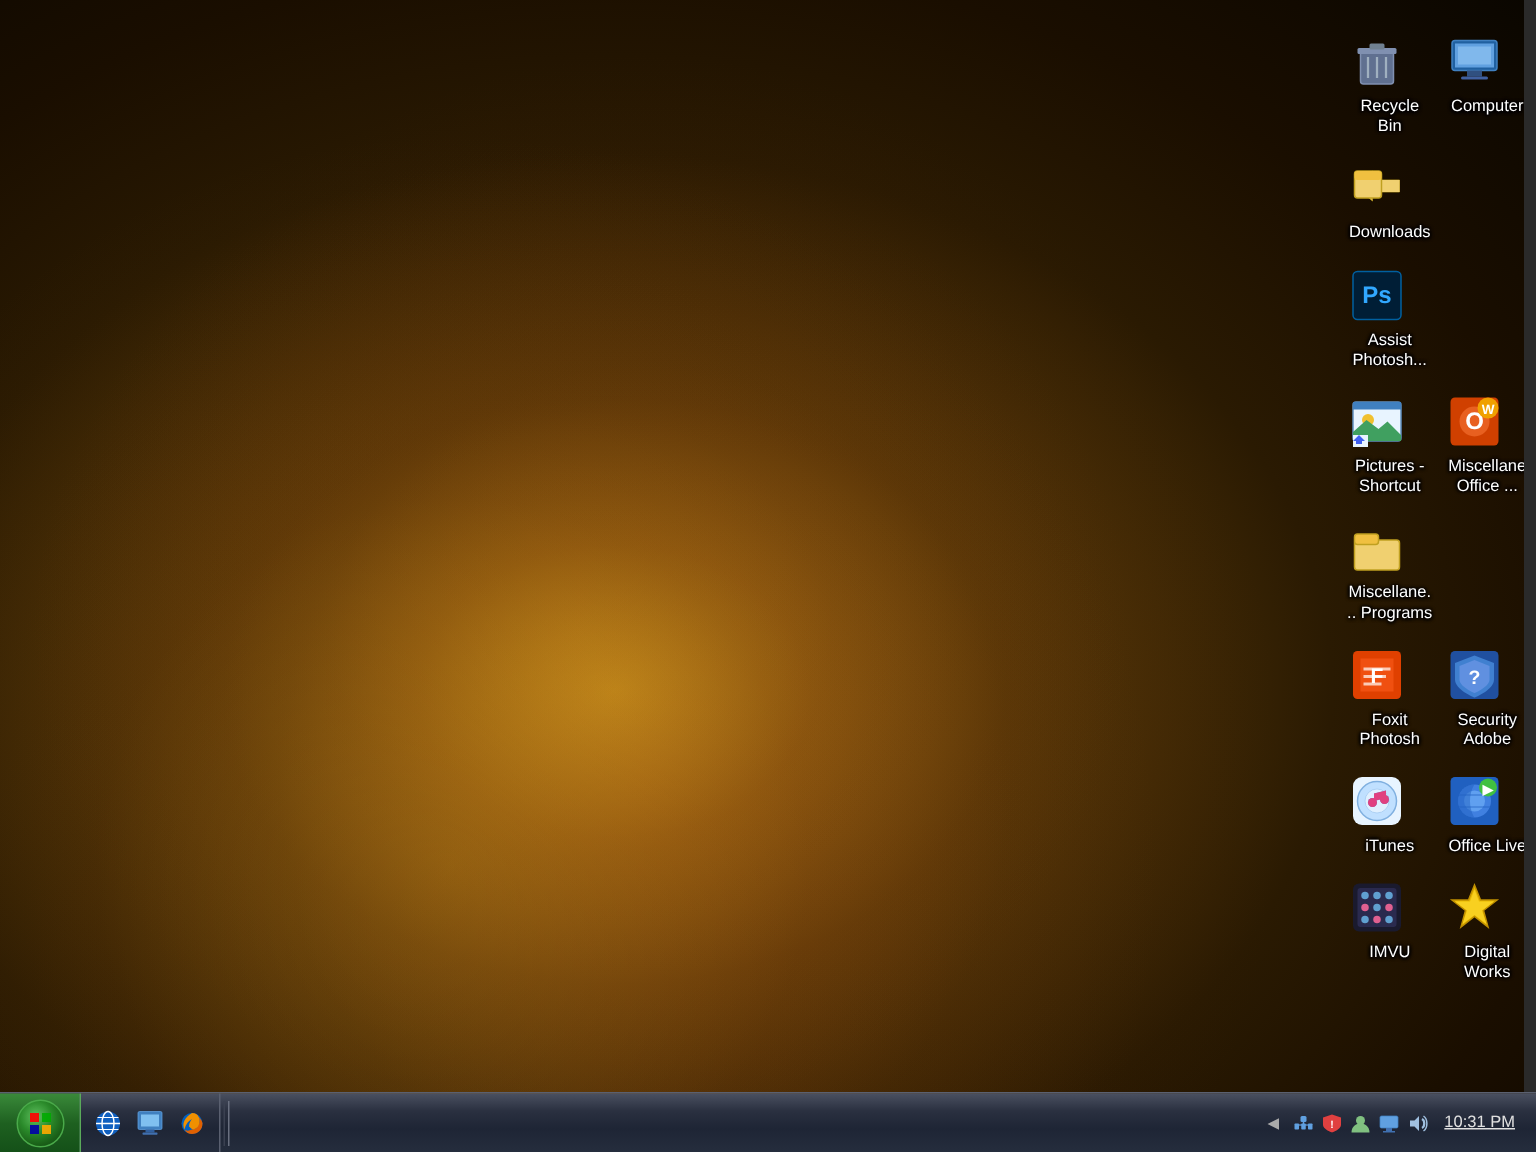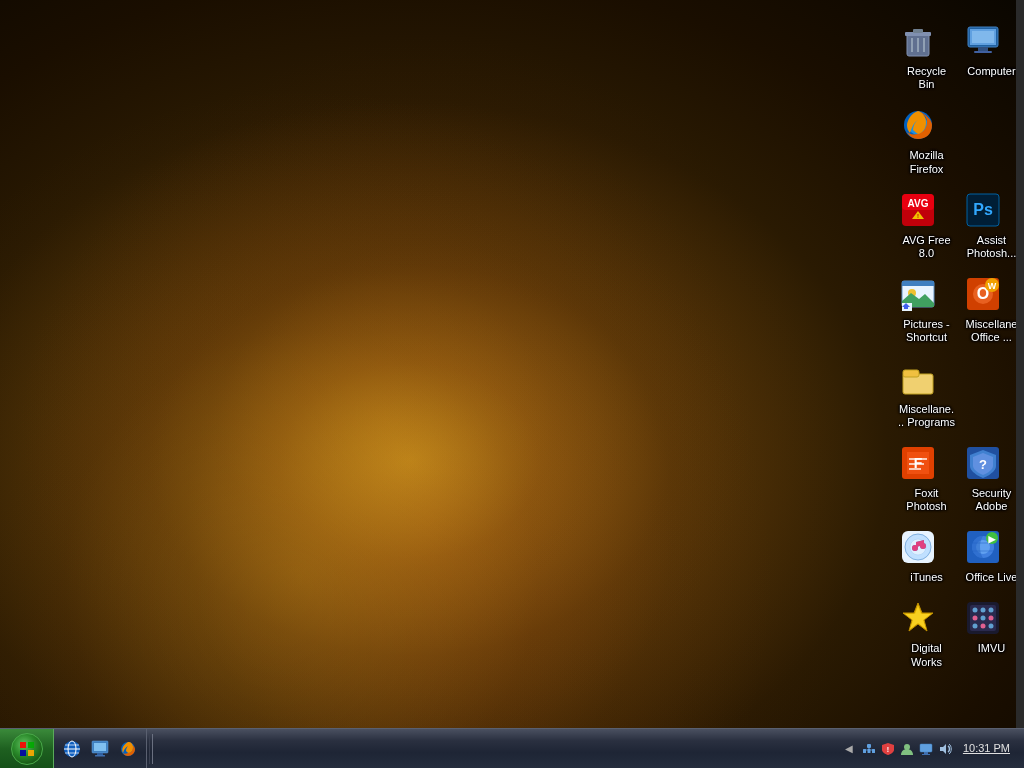--- a/index.html
+++ b/index.html
@@ -241,43 +241,31 @@
           </svg>
         </div>
         <span class="icon-label">Computer</span>
       </div>
     </div>
 
     <div class="icon-row">
       <div class="desktop-icon">
         <div class="icon-img">
           <svg class="icon-svg" viewBox="0 0 38 38" xmlns="http://www.w3.org/2000/svg">
-            <circle cx="19" cy="19" r="14" fill="#0060c0"></circle>
-            <circle cx="19" cy="19" r="10" fill="#2090e0"></circle>
-            <path d="M19 5 C28 8 33 15 33 19 C33 28 27 33 19 33 C14 33 10 30 8 26 C10 28 14 29 18 28 C24 27 28 22 28 16 C28 12 26 9 22 7 Z" fill="#e06000"></path>
-            <path d="M19 5 C16 6 13 8 11 11 C9 14 8 17 8 19 C8 22 9 25 11 27 C13 21 15 16 19 14 C16 16 14 20 14 24 C16 26 18 27 19 28 C24 27 27 22 27 16 C27 11 24 7 19 5 Z" fill="#f09000"></path>
-          </svg>
-        </div>
-        <span class="icon-label">Mozilla Firefox</span>
-      </div>
-    </div>
-
-    <div class="icon-row">
-      <div class="desktop-icon">
-        <div class="icon-img">
-          <svg class="icon-svg" viewBox="0 0 38 38" xmlns="http://www.w3.org/2000/svg">
-            <rect x="3" y="3" width="32" height="32" rx="4" fill="#c0000a"></rect>
-            <rect x="3" y="3" width="32" height="16" rx="4" fill="#e80010"></rect>
-            <text x="19" y="16" text-anchor="middle" fill="white" font-size="10" font-weight="bold" font-family="Arial">AVG</text>
-            <path d="M19 20 L25 28 L13 28 Z" fill="#f0c000"></path>
-            <text x="19" y="27" text-anchor="middle" fill="#c00000" font-size="6" font-weight="bold">!</text>
-          </svg>
-        </div>
-        <span class="icon-label">AVG Free 8.0</span>
-      </div>
+            <path d="M4 18 L16 8 L16 14 L34 14 L34 22 L16 22 L16 28 Z" fill="#e0c060" stroke="#c0a020" stroke-width="0.5"></path>
+            <rect x="4" y="14" width="30" height="8" rx="0" fill="#f0d070"></rect>
+            <rect x="4" y="8" width="18" height="18" rx="2" fill="#f0d070" stroke="#c0a020" stroke-width="1"></rect>
+            <rect x="4" y="8" width="18" height="6" rx="2" fill="#f0c040"></rect>
+          </svg>
+        </div>
+        <span class="icon-label">Downloads</span>
+      </div>
+    </div>
+
+    <div class="icon-row">
       <div class="desktop-icon">
         <div class="icon-img">
           <svg class="icon-svg" viewBox="0 0 38 38" xmlns="http://www.w3.org/2000/svg">
             <rect x="3" y="3" width="32" height="32" rx="3" fill="#001e36"></rect>
             <rect x="3" y="3" width="32" height="32" rx="3" fill="#001e36" stroke="#0060a0" stroke-width="1"></rect>
             <text x="19" y="24" text-anchor="middle" fill="#31a8ff" font-size="16" font-weight="bold" font-family="Arial">Ps</text>
           </svg>
         </div>
         <span class="icon-label">Assist Photosh...</span>
       </div>
@@ -383,49 +371,49 @@
 
             <circle cx="28" cy="10" r="6" fill="#40c040"></circle>
             <text x="28" y="14" text-anchor="middle" fill="white" font-size="9" font-weight="bold">▶</text>
           </svg>
         </div>
         <span class="icon-label">Office Live</span>
       </div>
     </div>
 
     <div class="icon-row">
-      <div class="desktop-icon">
-        <div class="icon-img">
-          <svg class="icon-svg" viewBox="0 0 38 38" xmlns="http://www.w3.org/2000/svg">
-
-            <polygon points="19,4 23,14 34,14 25,21 28,32 19,25 10,32 13,21 4,14 15,14" fill="#e8b800" stroke="#c09000" stroke-width="1"></polygon>
-            <polygon points="19,7 22,15 32,15 24,21 27,30 19,24 11,30 14,21 6,15 16,15" fill="#f8d020"></polygon>
-          </svg>
-        </div>
-        <span class="icon-label">Digital Works</span>
-      </div>
       <div class="desktop-icon">
         <div class="icon-img">
           <svg class="icon-svg" viewBox="0 0 38 38" xmlns="http://www.w3.org/2000/svg">
             <rect x="3" y="3" width="32" height="32" rx="4" fill="#1a1a2e"></rect>
             <rect x="6" y="6" width="26" height="26" rx="2" fill="#2a2a4e"></rect>
 
             <circle cx="11" cy="11" r="2.5" fill="#60a0d0"></circle>
             <circle cx="19" cy="11" r="2.5" fill="#60a0d0"></circle>
             <circle cx="27" cy="11" r="2.5" fill="#60a0d0"></circle>
             <circle cx="11" cy="19" r="2.5" fill="#e06090"></circle>
             <circle cx="19" cy="19" r="2.5" fill="#60a0d0"></circle>
             <circle cx="27" cy="19" r="2.5" fill="#e06090"></circle>
             <circle cx="11" cy="27" r="2.5" fill="#60a0d0"></circle>
             <circle cx="19" cy="27" r="2.5" fill="#e06090"></circle>
             <circle cx="27" cy="27" r="2.5" fill="#60a0d0"></circle>
           </svg>
         </div>
         <span class="icon-label">IMVU</span>
       </div>
+      <div class="desktop-icon">
+        <div class="icon-img">
+          <svg class="icon-svg" viewBox="0 0 38 38" xmlns="http://www.w3.org/2000/svg">
+
+            <polygon points="19,4 23,14 34,14 25,21 28,32 19,25 10,32 13,21 4,14 15,14" fill="#e8b800" stroke="#c09000" stroke-width="1"></polygon>
+            <polygon points="19,7 22,15 32,15 24,21 27,30 19,24 11,30 14,21 6,15 16,15" fill="#f8d020"></polygon>
+          </svg>
+        </div>
+        <span class="icon-label">Digital Works</span>
+      </div>
     </div>
 
   </div>
 
   <div id="taskbar">
 
     <div id="start-button">
       <div id="start-orb">
         <svg width="20" height="20" viewBox="0 0 20 20">
           <circle cx="10" cy="10" r="9" fill="none"></circle>

